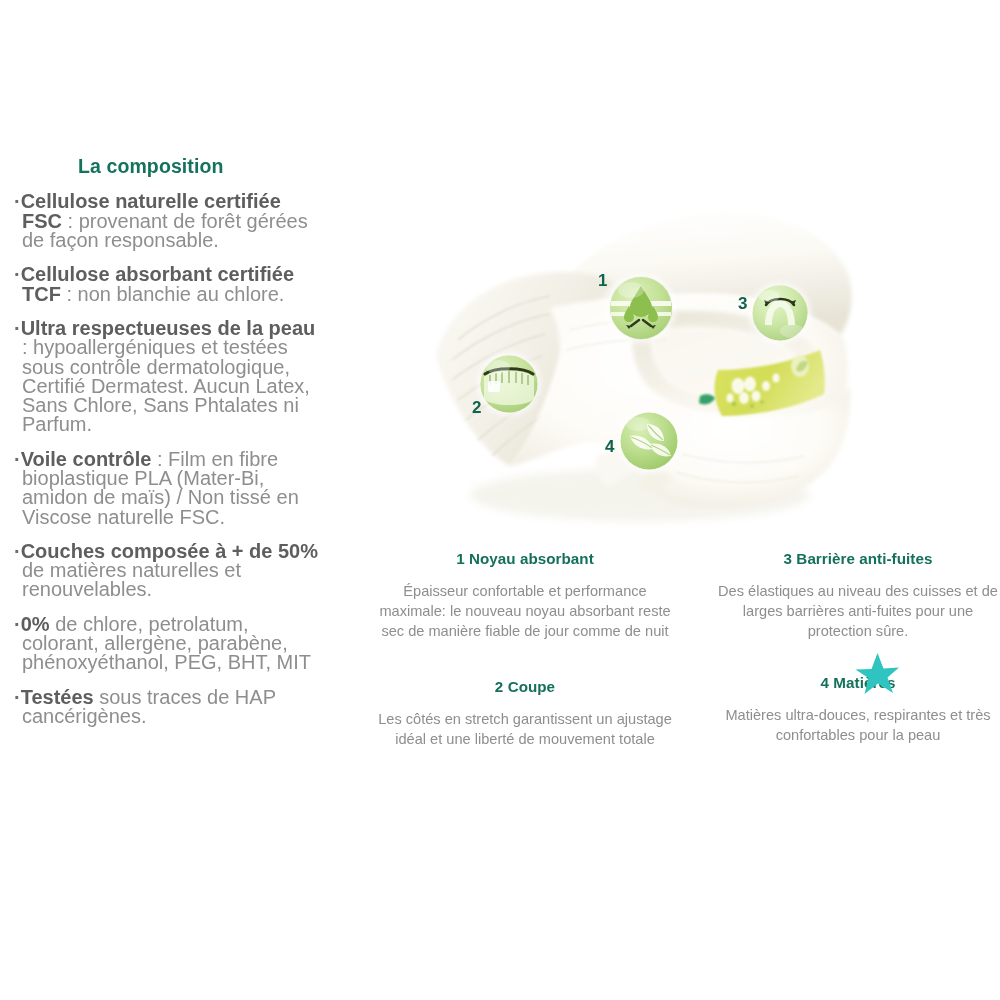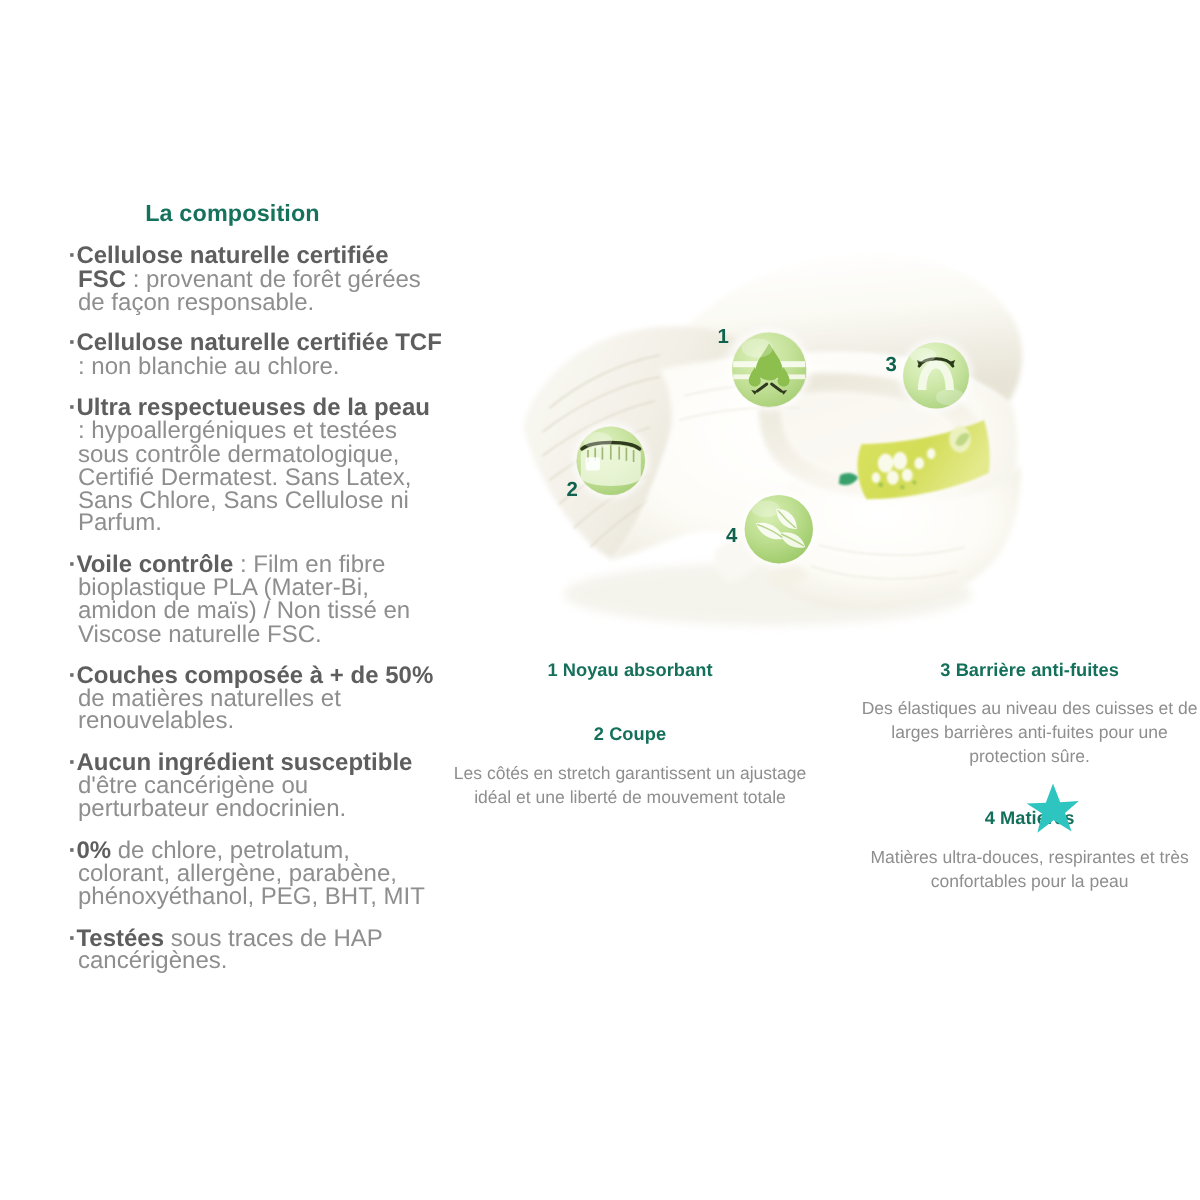--- a/index.html
+++ b/index.html
@@ -14,23 +14,22 @@
     position: relative;
     overflow: hidden;
     font-family: "Liberation Sans", sans-serif;
     -webkit-font-smoothing: antialiased;
   }
 
   
   #left-column {
     position: absolute;
     left: 14px;
-    top: 168px;
+    top: 156px;
     width: 312px;
-    margin-left: 43px;
   }
   #composition-title {
     color: #15725c;
     font-size: 19.5px;
     font-weight: bold;
     letter-spacing: 0.1px;
     margin: 0 0 15px 64px;
     line-height: 1.1;
   }
   .bullet-item {
@@ -134,38 +133,35 @@
 <body>
 
 <div id="left-column">
   <h1 id="composition-title">La composition</h1>
 
   <div class="bullet-item">
     <span class="bullet-dot">·</span><span class="bullet-lead">Cellulose naturelle certifiée FSC</span><span class="bullet-rest"> : provenant de forêt gérées de façon responsable.</span>
   </div>
 
   <div class="bullet-item">
-    <span class="bullet-dot">·</span><span class="bullet-lead">Cellulose naturelle certifiée TCF</span><span class="bullet-rest"> : non blanchie au chlore.</span>
-  </div>
-
-  <div class="bullet-item">
-    <span class="bullet-dot">·</span><span class="bullet-lead">Ultra respectueuses de la peau</span><span class="bullet-rest"> : hypoallergéniques et testées sous contrôle dermatologique, Certifié Dermatest. Sans Latex, Sans Chlore, Sans Cellulose ni Parfum.</span>
+    <span class="bullet-dot">·</span><span class="bullet-lead">Cellulose absorbant certifiée TCF</span><span class="bullet-rest"> : non blanchie au chlore.</span>
+  </div>
+
+  <div class="bullet-item">
+    <span class="bullet-dot">·</span><span class="bullet-lead">Ultra respectueuses de la peau</span><span class="bullet-rest"> : hypoallergéniques et testées sous contrôle dermatologique, Certifié Dermatest. Aucun Latex, Sans Chlore, Sans Phtalates ni Parfum.</span>
   </div>
 
   <div class="bullet-item">
     <span class="bullet-dot">·</span><span class="bullet-lead">Voile contrôle</span><span class="bullet-rest"> : Film en fibre bioplastique PLA (Mater-Bi, amidon de maïs) / Non tissé en Viscose naturelle FSC.</span>
   </div>
 
   <div class="bullet-item">
     <span class="bullet-dot">·</span><span class="bullet-lead">Couches composée à + de 50%</span><span class="bullet-rest"> de matières naturelles et renouvelables.</span>
   </div>
 
-  <div class="bullet-item">
-    <span class="bullet-dot">·</span><span class="bullet-lead">Aucun ingrédient susceptible</span><span class="bullet-rest"> d'être cancérigène ou perturbateur endocrinien.</span>
-  </div>
 
   <div class="bullet-item">
     <span class="bullet-dot">·</span><span class="bullet-lead">0%</span><span class="bullet-rest"> de chlore, petrolatum, colorant, allergène, parabène, phénoxyéthanol, PEG, BHT, MIT</span>
   </div>
 
   <div class="bullet-item">
     <span class="bullet-dot">·</span><span class="bullet-lead">Testées</span><span class="bullet-rest"> sous traces de HAP cancérigènes.</span>
   </div>
 </div>
 
@@ -379,20 +375,21 @@
   <div class="badge-num" id="num-4">4</div>
 
 </div>
 
 <div class="feature-column" id="feature-column-left">
 
   <div class="feature-block">
     <div class="heading-row">
       <h2 class="feature-heading">1 Noyau absorbant</h2>
     </div>
+    <p class="feature-body">Épaisseur confortable et performance maximale: le nouveau noyau absorbant reste sec de manière fiable de jour comme de nuit</p>
   </div>
 
   <div class="feature-block">
     <div class="heading-row">
       <h2 class="feature-heading">2 Coupe</h2>
     </div>
     <p class="feature-body">Les côtés en stretch garantissent un ajustage idéal et une liberté de mouvement totale</p>
   </div>
 
 </div>

